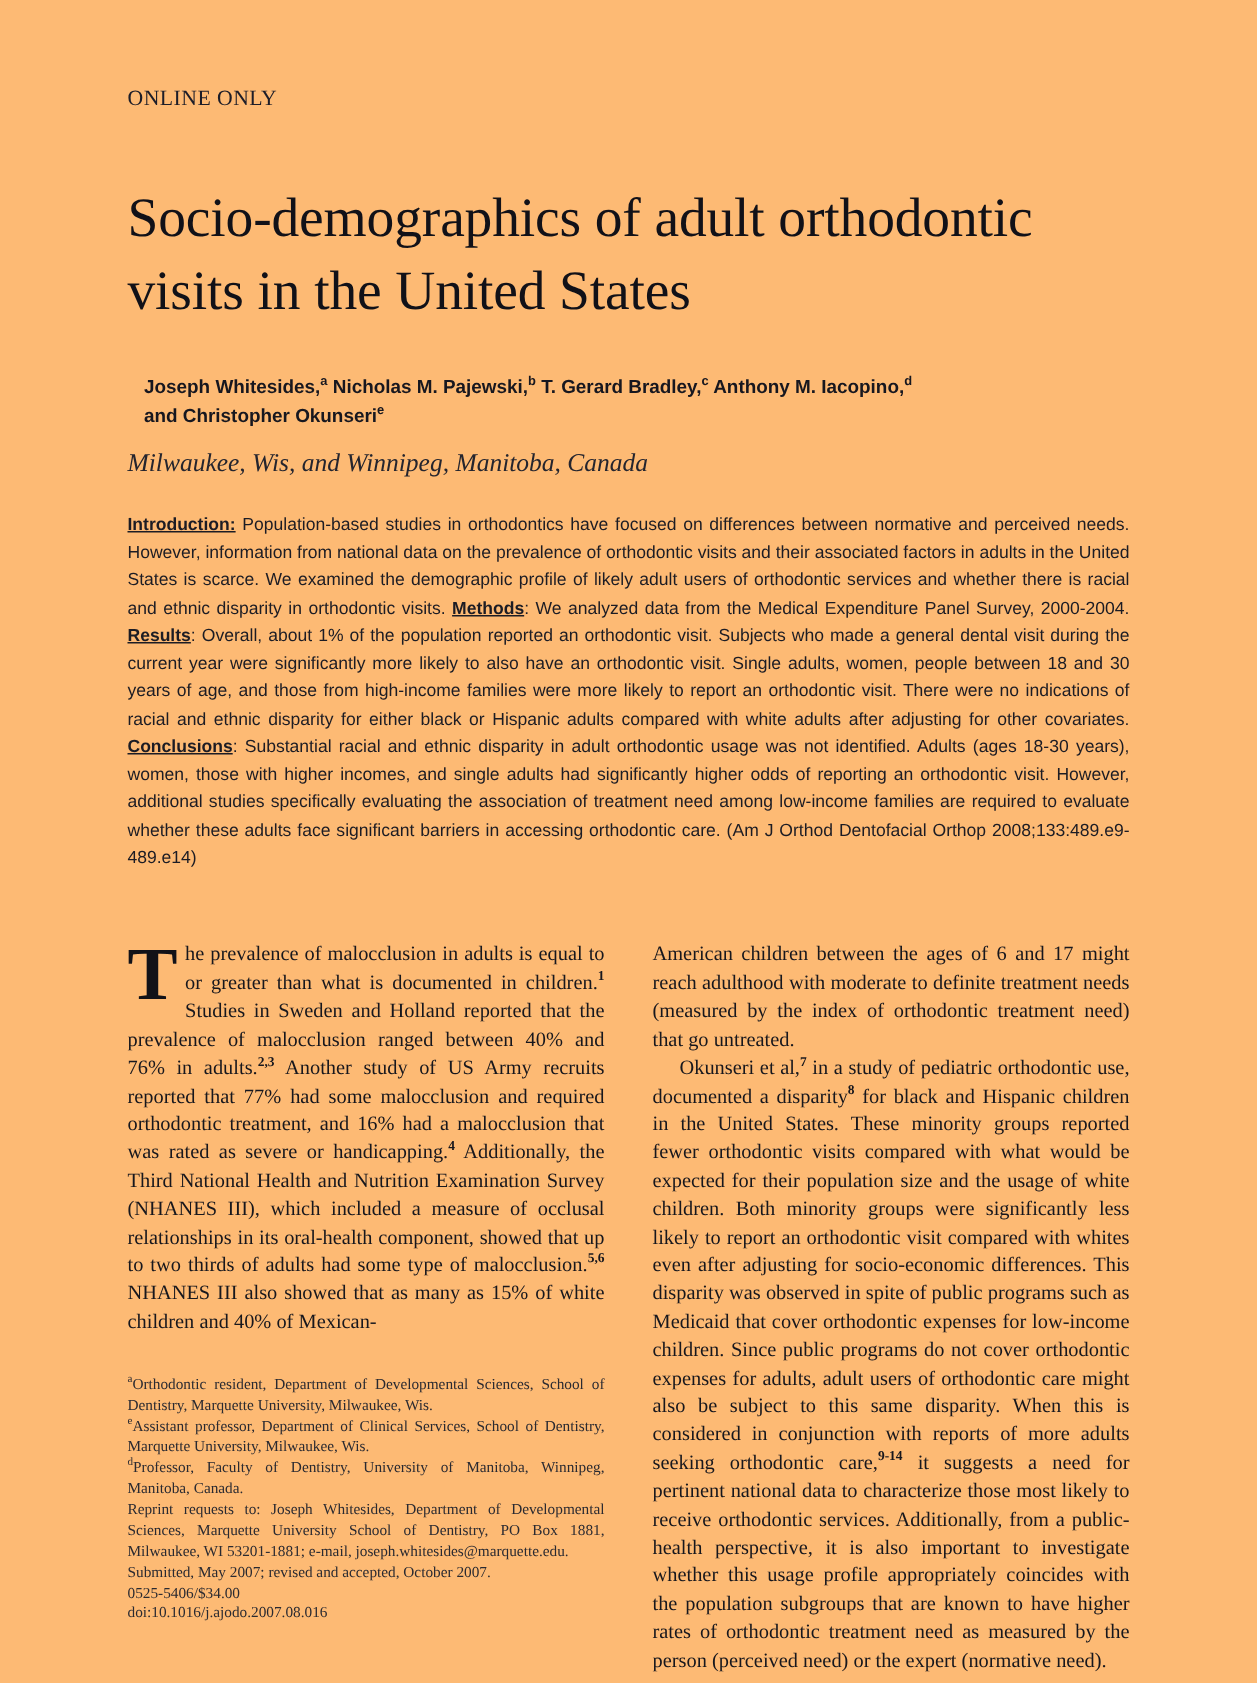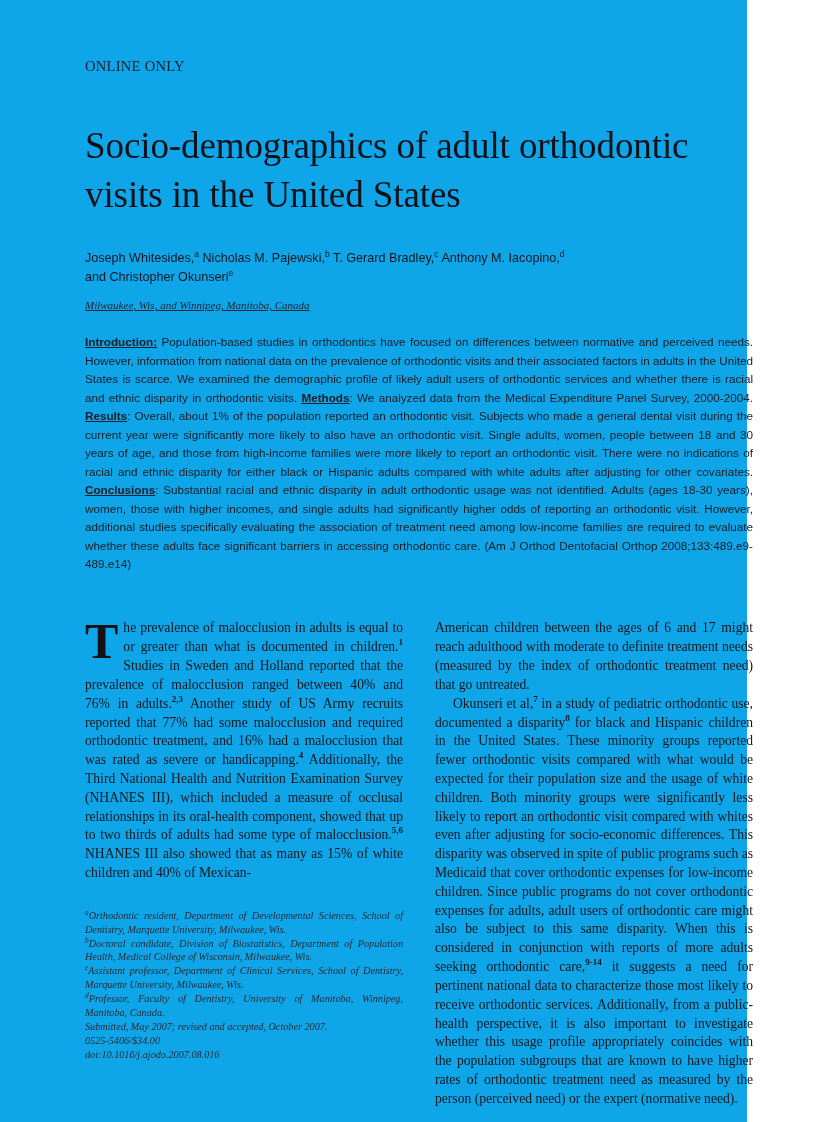--- a/index.html
+++ b/index.html
@@ -11,23 +11,23 @@
     width: 838px;
     height: 1122px;
     position: relative;
     font-family: "Liberation Serif", "DejaVu Serif", serif;
     color: #1a1a1a;
     overflow: hidden;
   }
   .page {
     position: absolute;
     left: 0; top: 0;
-    width: 747px;
+    width: 838px;
     height: 1122px;
-    background: #0ea5e9;
+    background: #fdba74;
   }
   .content {
     position: absolute;
     left: 85px;
     top: 58px;
     width: 668px;
   }
 
   
   .online-only {
@@ -46,38 +46,37 @@
     line-height: 1.33;
     color: #111118;
     margin: 0 0 30px 0;
     letter-spacing: -0.1px;
   }
 
   
   .authors {
     font-family: "Liberation Sans", "DejaVu Sans", sans-serif;
     font-size: 12.6px;
-    font-weight: normal;
+    font-weight: bold;
     line-height: 1.5;
     color: #17171f;
-    margin: 0 0 4px 0;
+    margin: 0 0 4px 11px;
     max-width: 640px;
   }
   .authors sup {
     font-size: 8.6px;
     vertical-align: super;
     line-height: 0;
   }
   .affil-city {
     font-family: "Liberation Serif", "DejaVu Serif", serif;
     font-style: italic;
-    font-size: 11px;
+    font-size: 17px;
     color: #25252e;
     margin: 12px 0 22px 0;
-    text-decoration: underline;
   }
 
   
   .abstract {
     font-family: "Liberation Sans", "DejaVu Sans", sans-serif;
     font-size: 11.7px;
     line-height: 1.58;
     text-align: justify;
     color: #1c1c24;
     margin: 0 0 46px 0;
@@ -123,21 +122,21 @@
 
   
   .footnotes {
     margin-top: 26px;
     font-family: "Liberation Serif", "DejaVu Serif", serif;
     font-size: 10.2px;
     line-height: 1.36;
     text-align: justify;
     color: #2a2a31;
   }
-  .footnotes p { margin: 0 0 0 0; font-style: italic; }
+  .footnotes p { margin: 0 0 0 0; }
   .footnotes sup {
     font-size: 7.4px;
     vertical-align: super;
     line-height: 0;
   }
 
   
   .page-number {
     font-family: "Liberation Serif", "DejaVu Serif", serif;
     font-size: 13.5px;
@@ -167,23 +166,23 @@
     <div class="abstract"><b>Introduction:</b> Population-based studies in orthodontics have focused on differences between normative and perceived needs. However, information from national data on the prevalence of orthodontic visits and their associated factors in adults in the United States is scarce. We examined the demographic profile of likely adult users of orthodontic services and whether there is racial and ethnic disparity in orthodontic visits. <b>Methods</b>: We analyzed data from the Medical Expenditure Panel Survey, 2000-2004. <b>Results</b>: Overall, about 1% of the population reported an orthodontic visit. Subjects who made a general dental visit during the current year were significantly more likely to also have an orthodontic visit. Single adults, women, people between 18 and 30 years of age, and those from high-income families were more likely to report an orthodontic visit. There were no indications of racial and ethnic disparity for either black or Hispanic adults compared with white adults after adjusting for other covariates. <b>Conclusions</b>: Substantial racial and ethnic disparity in adult orthodontic usage was not identified. Adults (ages 18-30 years), women, those with higher incomes, and single adults had significantly higher odds of reporting an orthodontic visit. However, additional studies specifically evaluating the association of treatment need among low-income families are required to evaluate whether these adults face significant barriers in accessing orthodontic care. (Am J Orthod Dentofacial Orthop 2008;133:489.e9-489.e14)</div>
 
     <div class="columns">
 
       <div class="col">
         <div>
             <p class="body-text dropcap-para">The prevalence of malocclusion in adults is equal to or greater than what is documented in children.<sup>1</sup> Studies in Sweden and Holland reported that the prevalence of malocclusion ranged between 40% and 76% in adults.<sup>2,3</sup> Another study of US Army recruits reported that 77% had some malocclusion and required orthodontic treatment, and 16% had a malocclusion that was rated as severe or handicapping.<sup>4</sup> Additionally, the Third National Health and Nutrition Examination Survey (NHANES III), which included a measure of occlusal relationships in its oral-health component, showed that up to two thirds of adults had some type of malocclusion.<sup>5,6</sup> NHANES III also showed that as many as 15% of white children and 40% of Mexican-</p>
           </div>
         <div class="footnotes">
             <p><sup>a</sup>Orthodontic resident, Department of Developmental Sciences, School of Dentistry, Marquette University, Milwaukee, Wis.</p>
-            <p><sup>b</sup>Doctoral candidate, Division of Biostatistics, Department of Population Health, Medical College of Wisconsin, Milwaukee, Wis.</p>
             <p><sup>e</sup>Assistant professor, Department of Clinical Services, School of Dentistry, Marquette University, Milwaukee, Wis.</p>
             <p><sup>d</sup>Professor, Faculty of Dentistry, University of Manitoba, Winnipeg, Manitoba, Canada.</p>
+            <p>Reprint requests to: Joseph Whitesides, Department of Developmental Sciences, Marquette University School of Dentistry, PO Box 1881, Milwaukee, WI 53201-1881; e-mail, joseph.whitesides@marquette.edu.</p>
             <p>Submitted, May 2007; revised and accepted, October 2007.</p>
             <p>0525-5406/$34.00</p>
             <p>doi:10.1016/j.ajodo.2007.08.016</p>
           </div>
       </div>
 
       <div class="col">
         <div>
             <p class="body-text" style="text-indent: 0px;">American children between the ages of 6 and 17 might reach adulthood with moderate to definite treatment needs (measured by the index of orthodontic treatment need) that go untreated.</p>
             <p class="body-text" style="text-indent: 18px;">Okunseri et al,<sup>7</sup> in a study of pediatric orthodontic use, documented a disparity<sup>8</sup> for black and Hispanic children in the United States. These minority groups reported fewer orthodontic visits compared with what would be expected for their population size and the usage of white children. Both minority groups were significantly less likely to report an orthodontic visit compared with whites even after adjusting for socio-economic differences. This disparity was observed in spite of public programs such as Medicaid that cover orthodontic expenses for low-income children. Since public programs do not cover orthodontic expenses for adults, adult users of orthodontic care might also be subject to this same disparity. When this is considered in conjunction with reports of more adults seeking orthodontic care,<sup>9-14</sup> it suggests a need for pertinent national data to characterize those most likely to receive orthodontic services. Additionally, from a public-health perspective, it is also important to investigate whether this usage profile appropriately coincides with the population subgroups that are known to have higher rates of orthodontic treatment need as measured by the person (perceived need) or the expert (normative need).</p>

